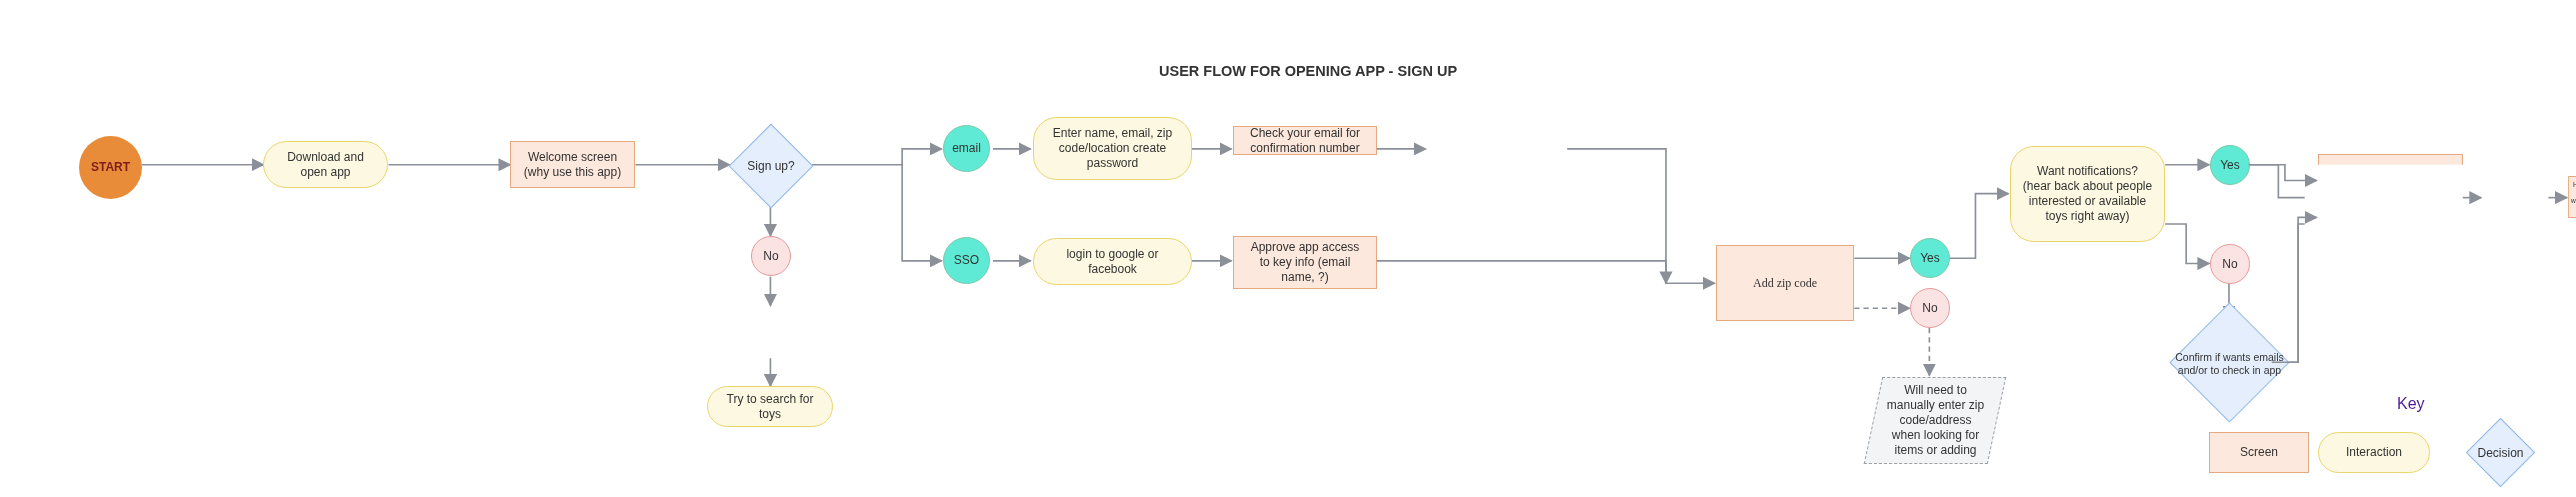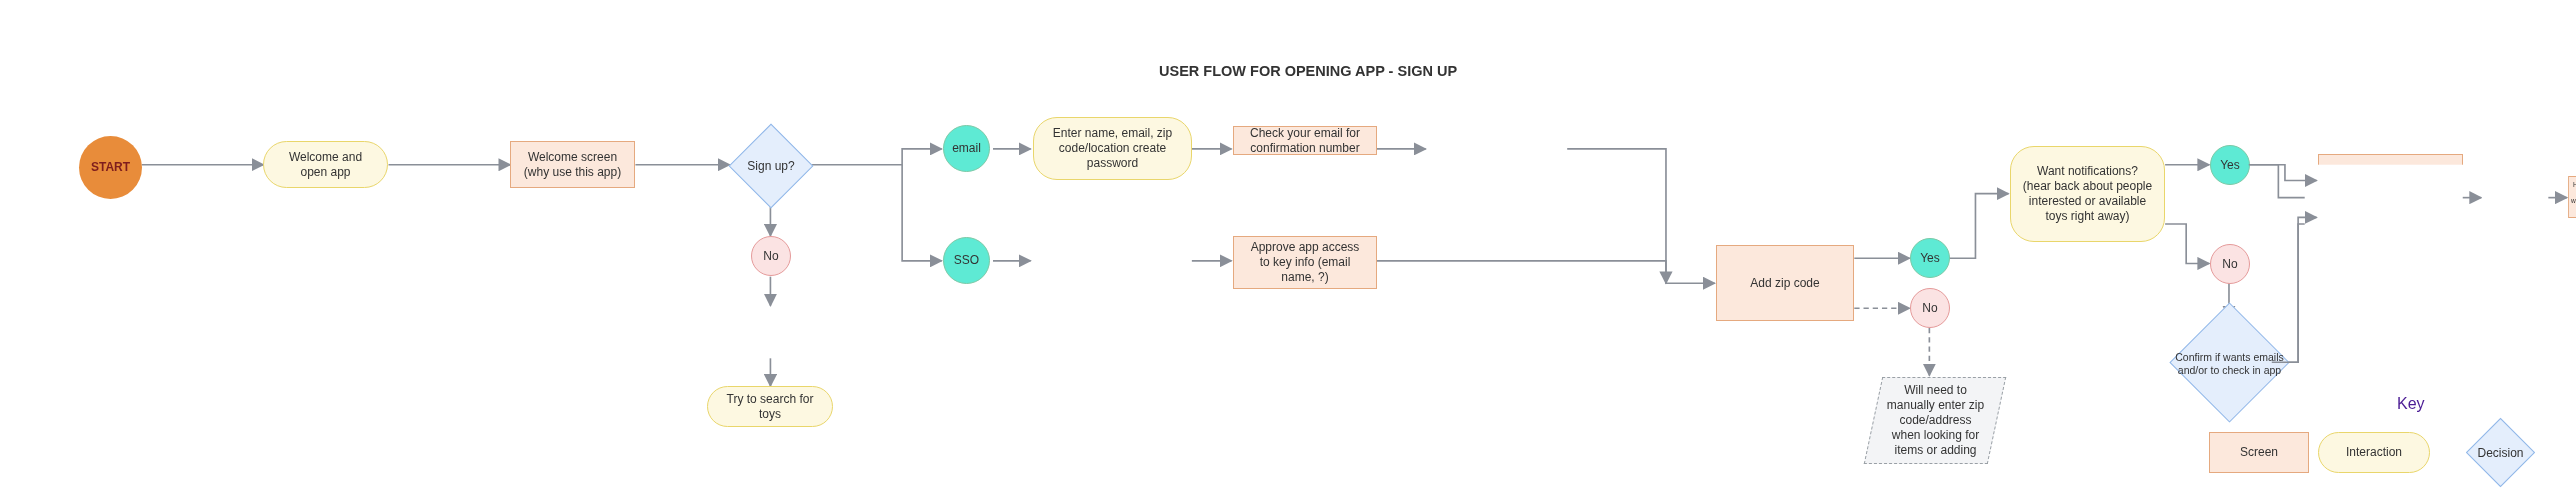--- a/index.html
+++ b/index.html
@@ -129,43 +129,44 @@
 
       <path d="M 3758 300 L 3808 300"></path>
 
       <path d="M 3996 300 L 4046 300"></path>
     <path d="M 3758 300 L 3518 300" marker-end="url(#ah)"></path>
       </g>
   </svg>
 
   <div class="node start-el" style="left:79px; top:136px; width:63px; height:63px;">START</div>
 
-  <div class="node interaction" style="left:263px; top:141px; width:125px; height:47px;">Welcome and open app</div>
+  <div class="node interaction" style="left:263px; top:141px; width:125px; height:47px;">Download and open app</div>
 
   <div class="node screen" style="left:510px; top:141px; width:125px; height:47px;">Welcome screen (why use this app)</div>
 
   <div class="diamond" style="left:741px; top:136px; width:58px; height:58px;">
     <div class="dlabel" style="width:66px;">Sign up?</div>
   </div>
 
   <div class="node small-circle small-red" style="left:751px; top:236px; width:40px; height:40px; font-size:12px;">No</div>
 
 
   <div class="node interaction" style="left:707px; top:386px; width:126px; height:41px;">Try to search for toys</div>
 
   <div class="node small-circle small-green" style="left:943px; top:125px; width:47px; height:47px;">email</div>
   <div class="node small-circle small-green" style="left:943px; top:237px; width:47px; height:47px;">SSO</div>
 
   <div class="node interaction" style="left:1033px; top:117px; width:159px; height:63px;">Enter name, email, zip code/location create password</div>
+  <div class="node interaction" style="left:1033px; top:238px; width:159px; height:47px;">login to google or facebook</div>
 
   <div class="node screen" style="left:1233px; top:126px; width:144px; height:29px;">Check your email for confirmation number</div>
   <div class="node screen" style="left:1233px; top:236px; width:144px; height:53px;">Approve app access to key info (email name, ?)</div>
 
 
-  <div class="node screen" style="left:1716px; top:245px; width:138px; height:76px;">Add zip code</div>
+  <div class="node screen" style="left:1716px; top:245px; width:138px; height:76px;font-family:Liberation Serif, serif;">Add zip code</div>
 
   <div class="node small-circle small-green" style="left:1910px; top:238px; width:40px; height:40px;">Yes</div>
   <div class="node small-circle small-red" style="left:1910px; top:288px; width:40px; height:40px;">No</div>
 
   <div class="node note" style="left:1873px; top:377px; width:124px; height:87px;">
     <span>Will need to manually enter zip code/address when looking for items or adding</span>
   </div>
 
   <div class="node interaction" style="left:2010px; top:146px; width:155px; height:96px;">Want notifications? (hear back about people interested or available toys right away)</div>
 

